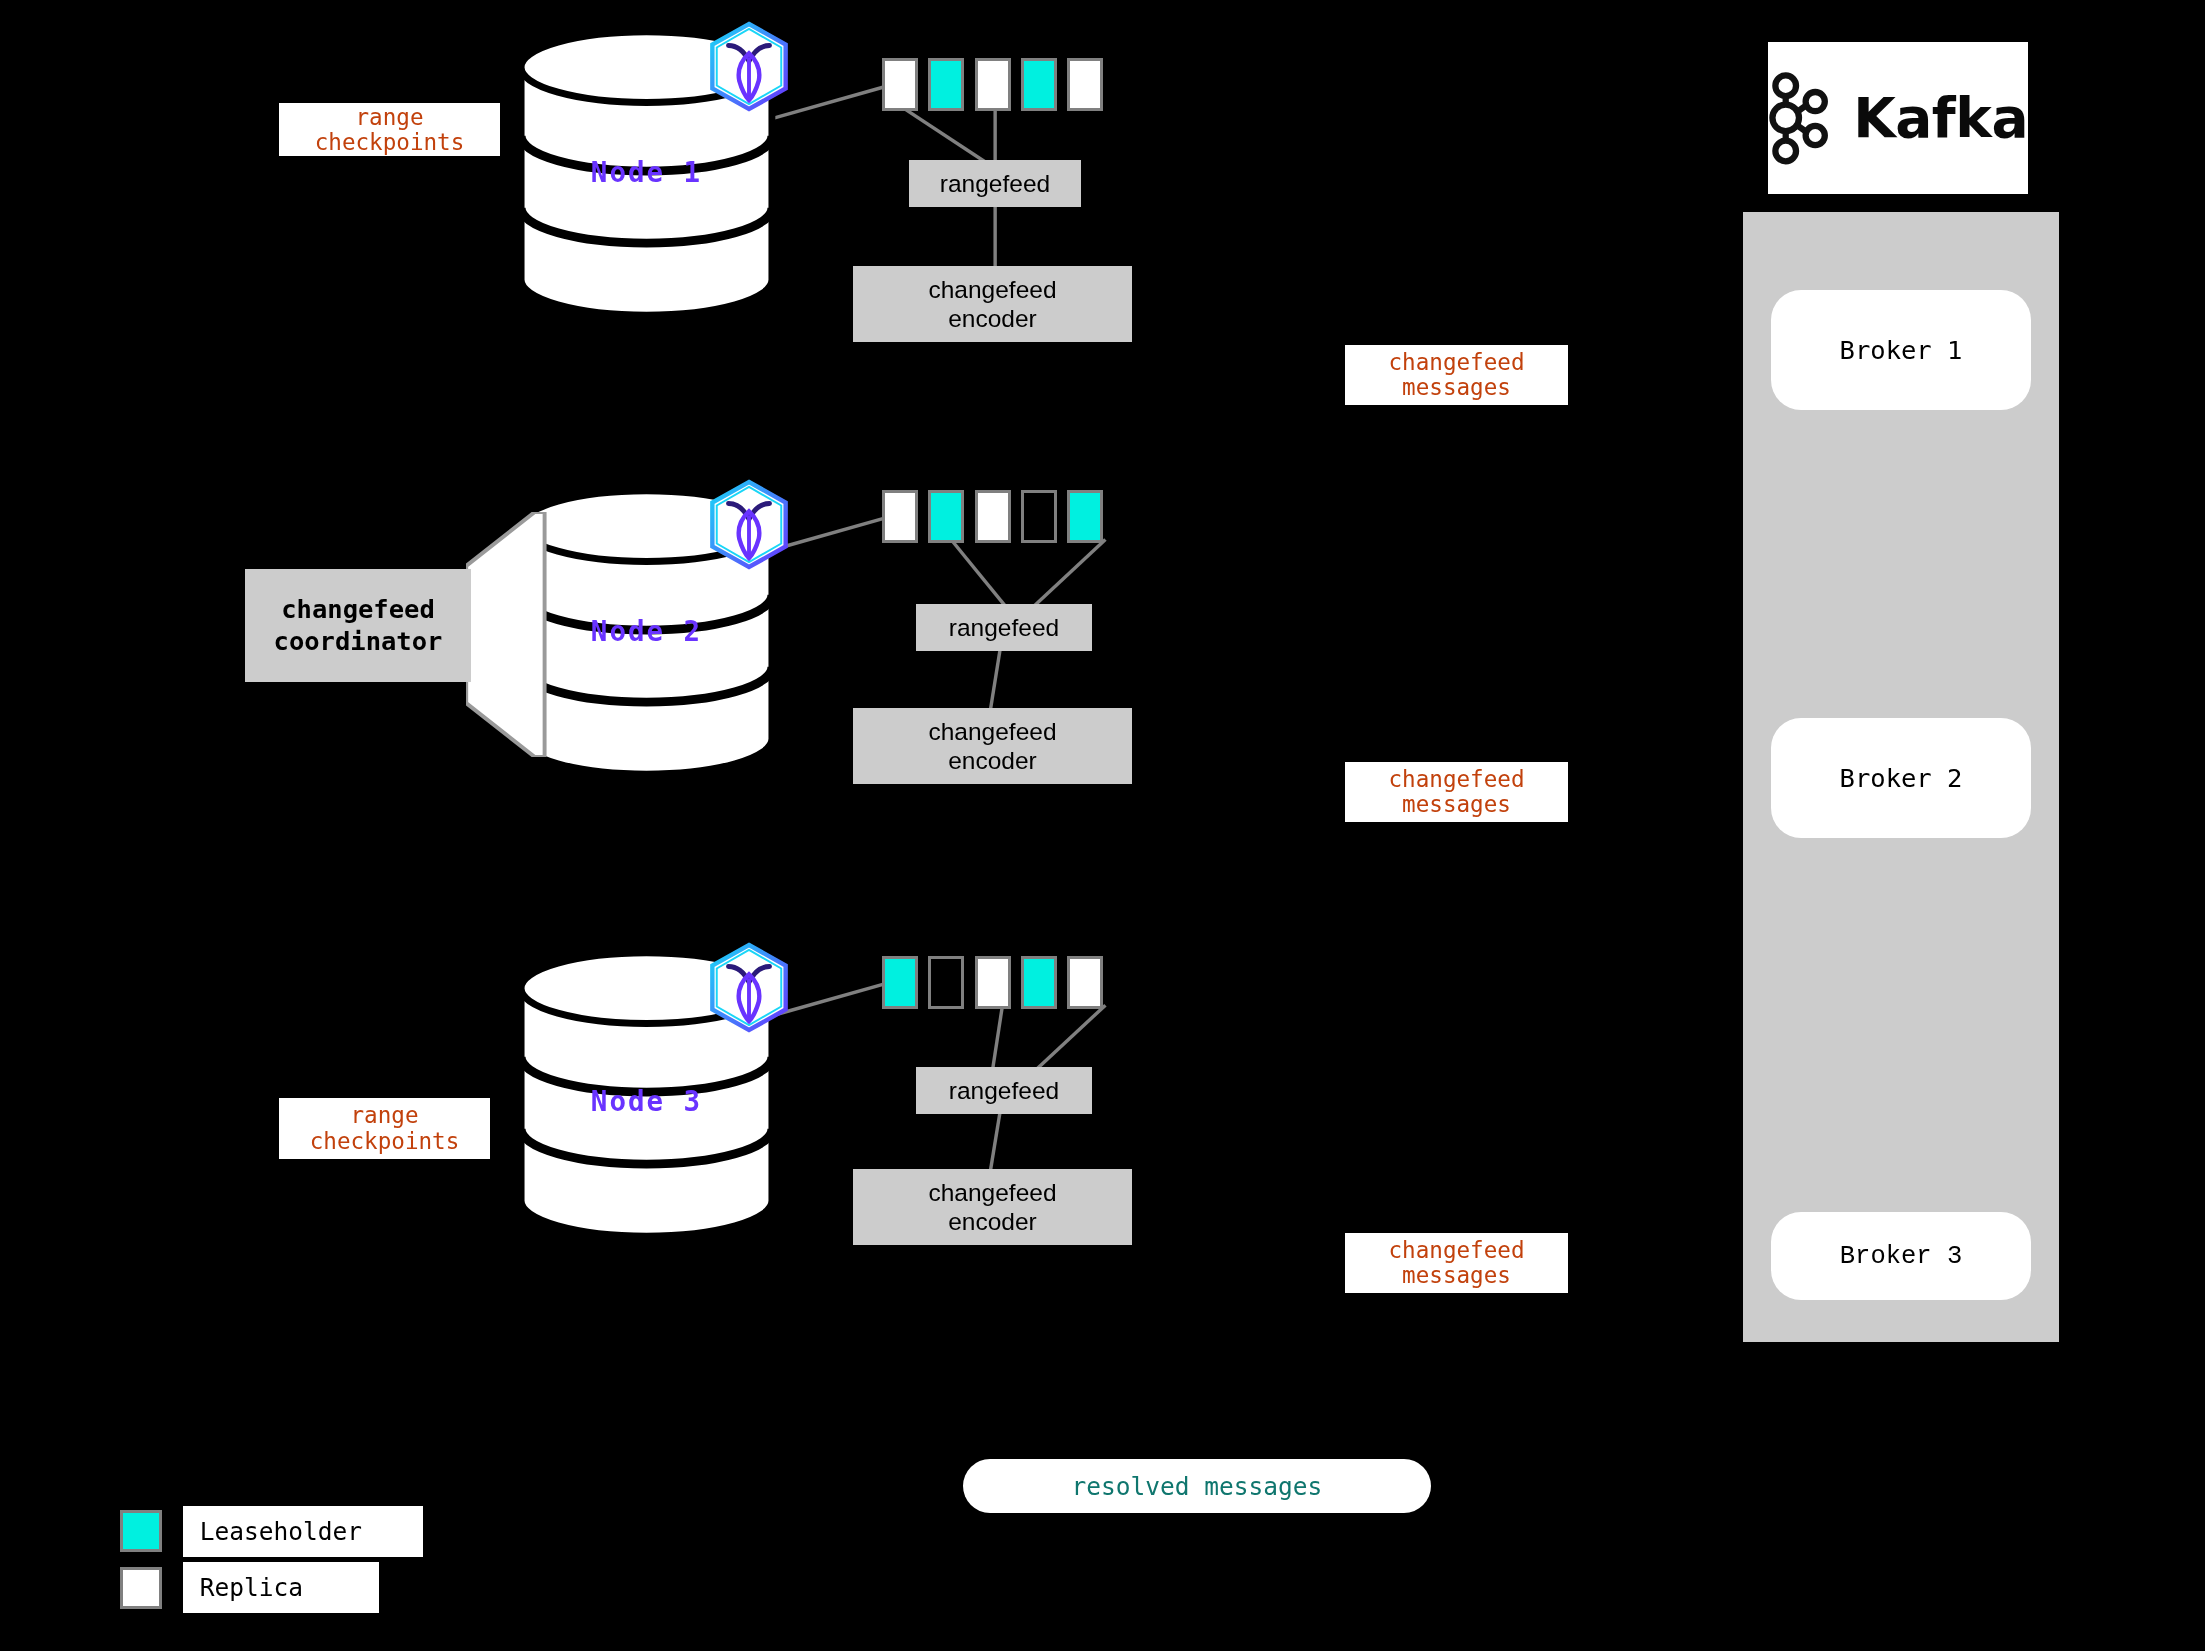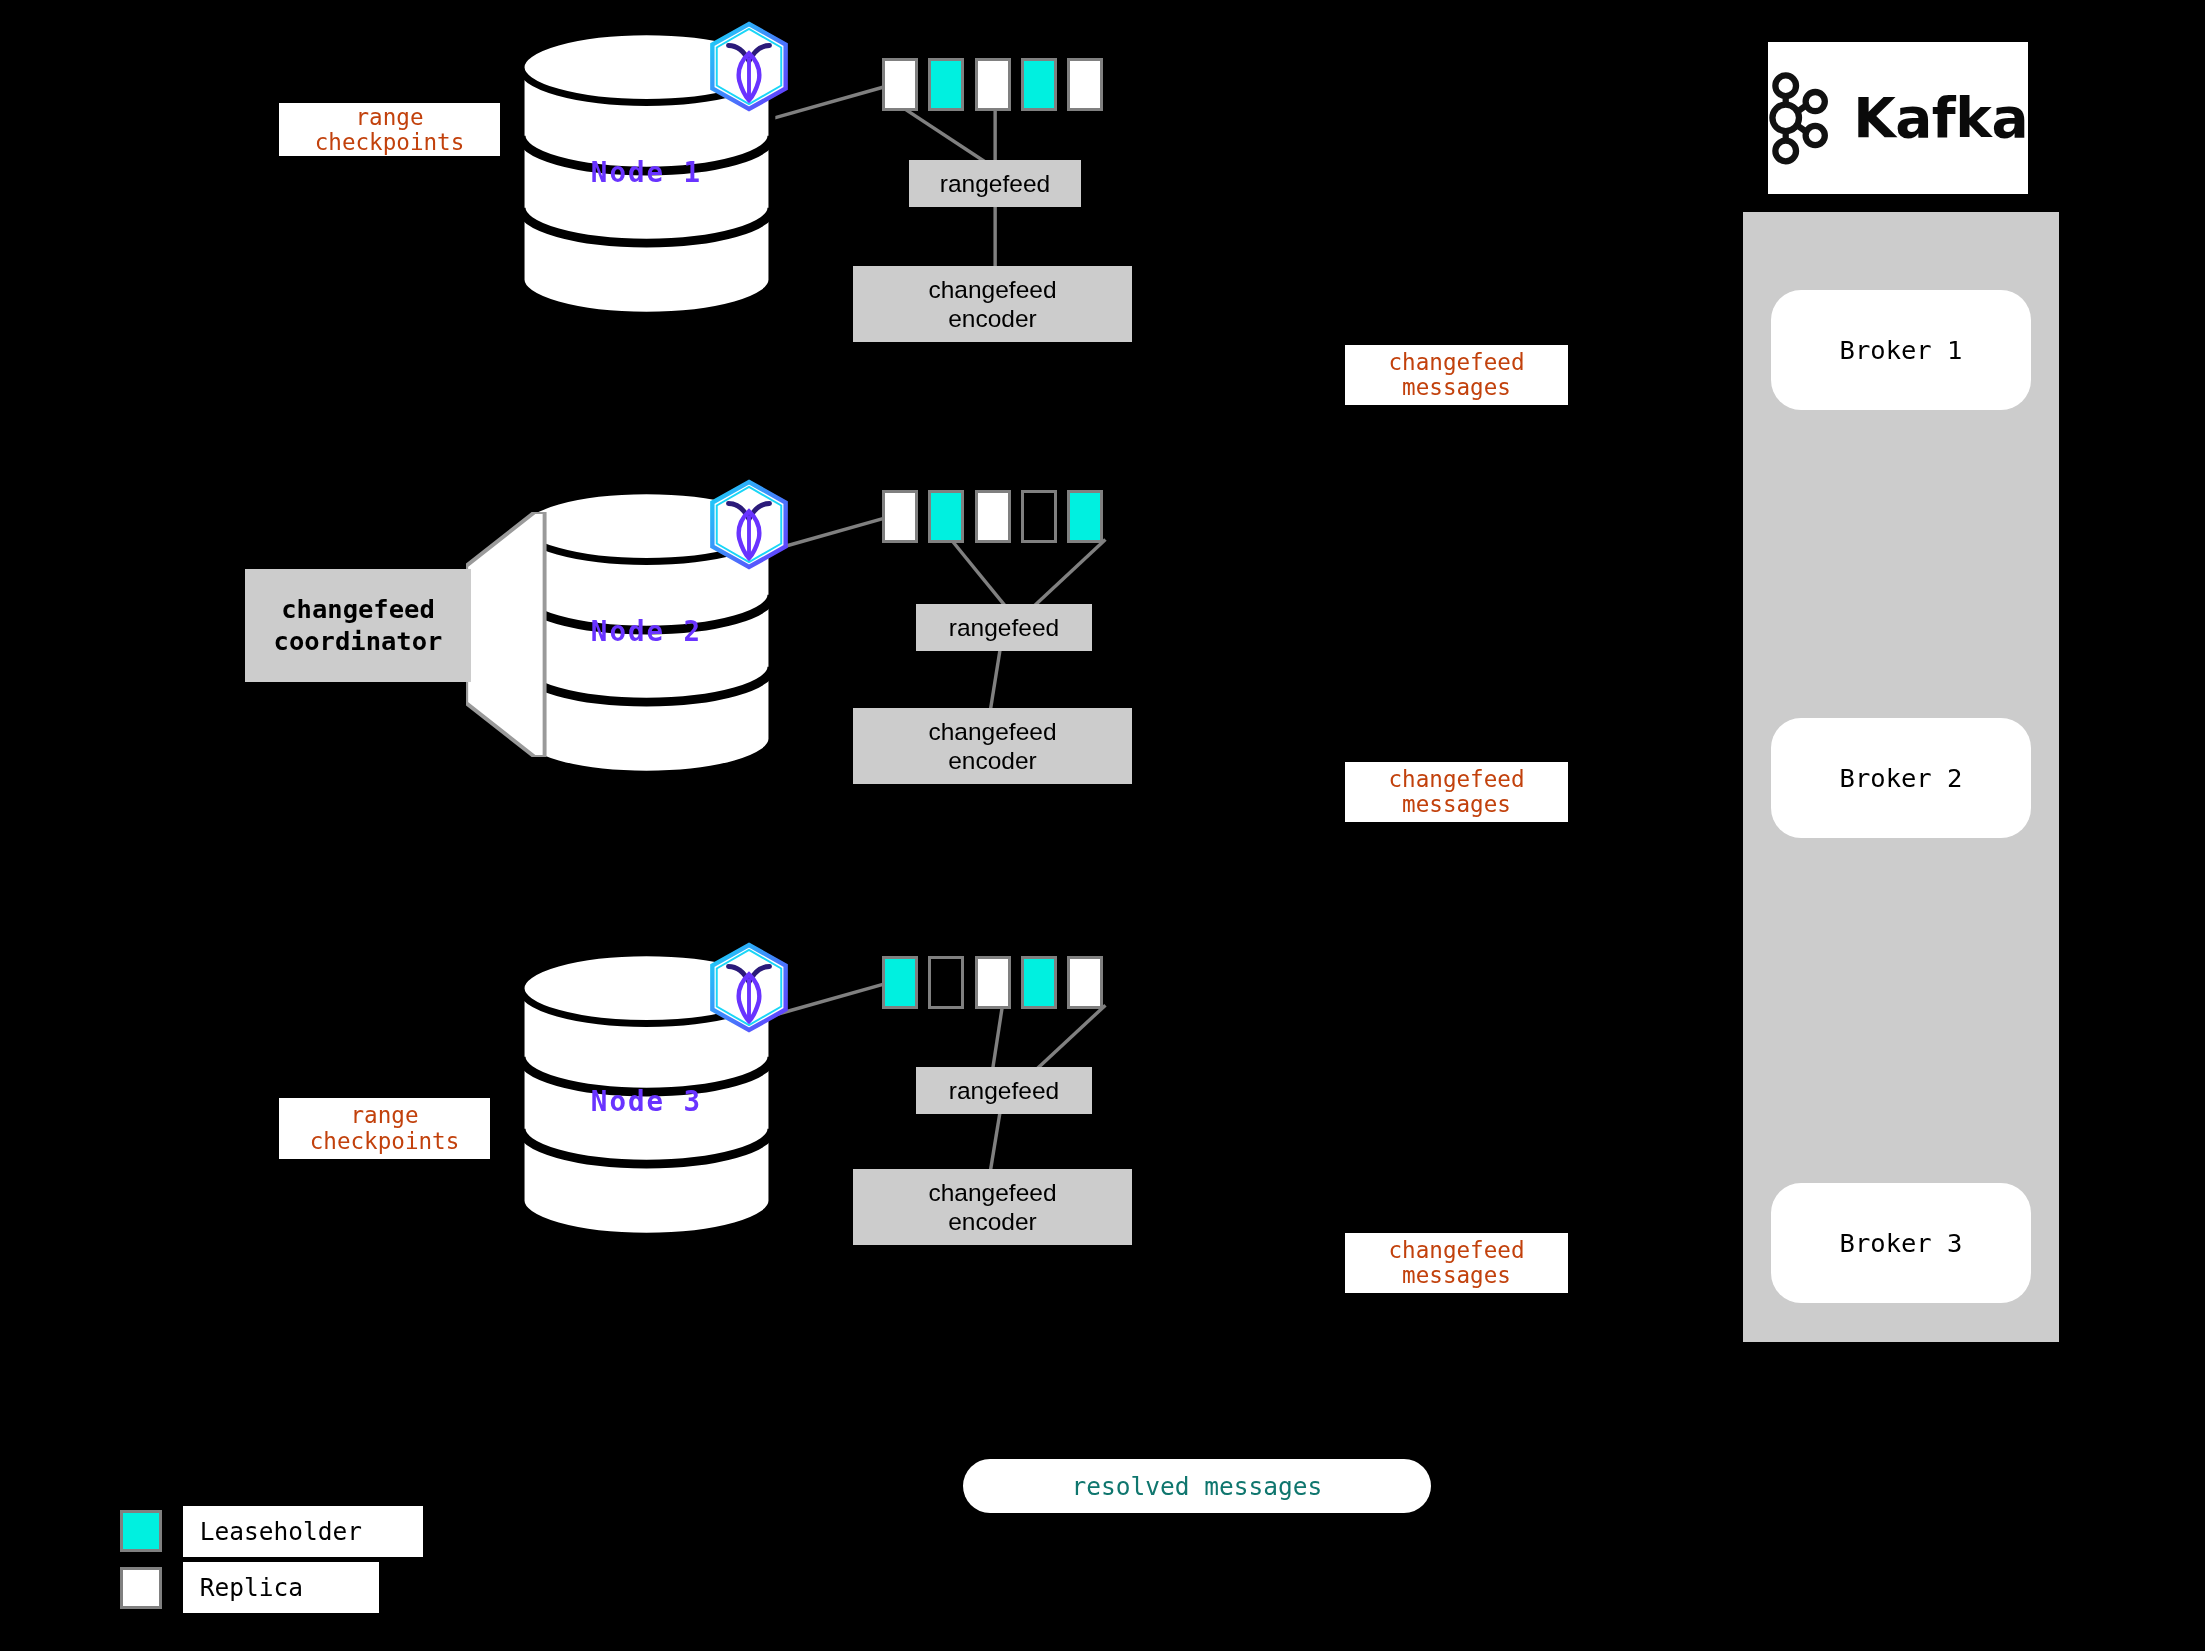--- a/index.html
+++ b/index.html
@@ -213,21 +213,21 @@
         <line x1="48" y1="168" x2="48" y2="194"></line>
         <line x1="76" y1="118" x2="104" y2="98"></line>
         <line x1="76" y1="150" x2="104" y2="170"></line>
       </g>
     </svg>
     <span class="kafkaword">Kafka</span>
   </div>
   <div class="kpanel" style="left:1743px;top:212px;width:316px;height:1130px;"></div>
   <div class="broker" style="left:1771px;top:290px;width:260px;height:120px;">Broker 1</div>
   <div class="broker" style="left:1771px;top:718px;width:260px;height:120px;">Broker 2</div>
-  <div class="broker" style="left:1771px;top:1183px;width:260px;height:120px;">Broker 3</div>
+  <div class="broker" style="left:1771px;top:1212px;width:260px;height:88px;font-family:Liberation Mono, monospace;">Broker 3</div>
 
   <div class="pill" style="left:963px;top:1459px;width:468px;height:54px;">resolved messages</div>
 
   <div class="legend-sw" style="left:120px;top:1510px;background:#00f0e0;"></div>
   <div class="legend-txt" style="left:183px;top:1506px;width:223px;height:51px;">Leaseholder</div>
   <div class="legend-sw" style="left:120px;top:1567px;background:#ffffff;"></div>
   <div class="legend-txt" style="left:183px;top:1562px;width:179px;height:51px;">Replica</div>
 
 </div>
 

